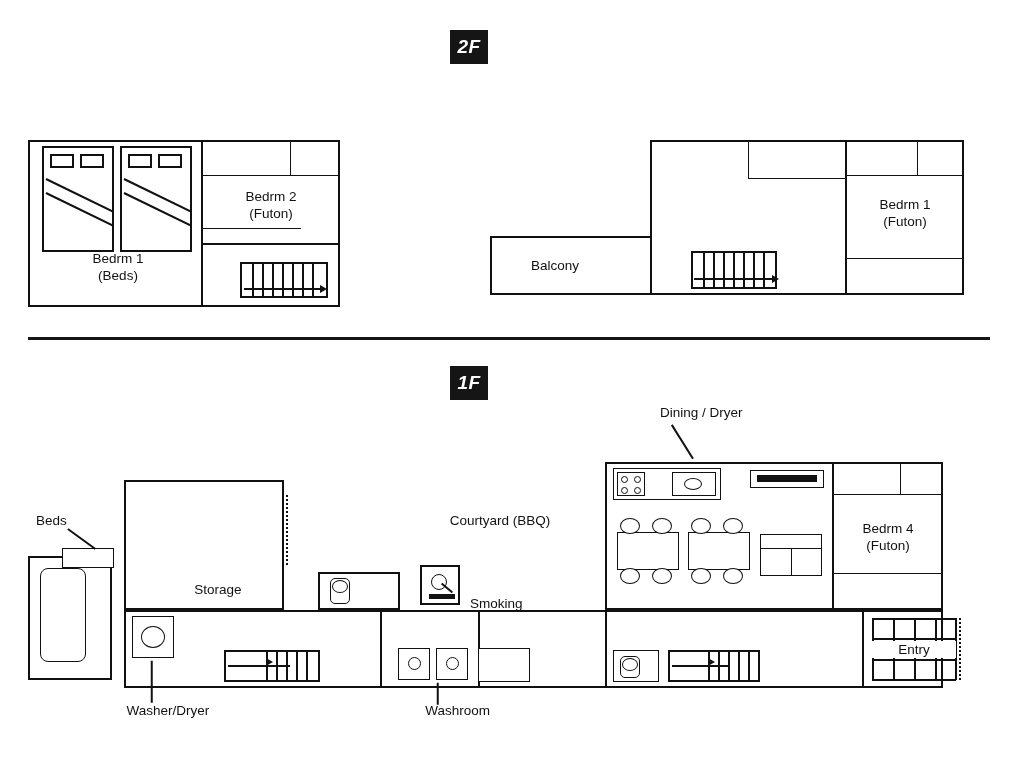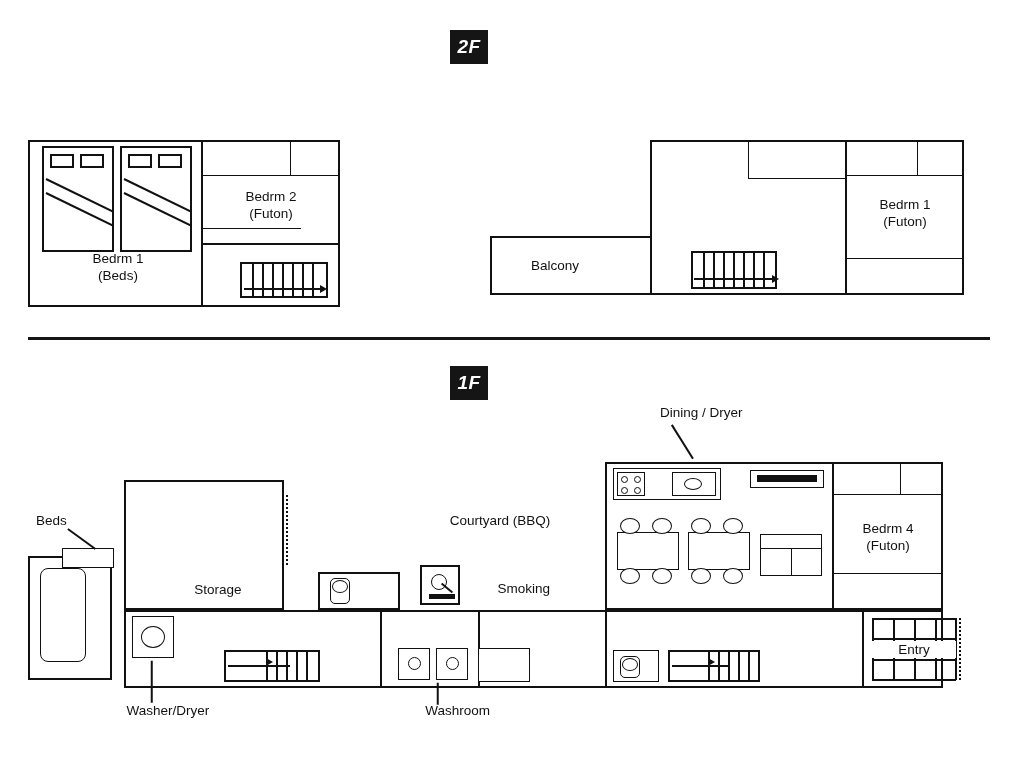--- a/index.html
+++ b/index.html
@@ -295,21 +295,21 @@
   <div class="label abs" style="left:36px; top:512px; width:60px; text-align:left;">Beds</div>
   <div class="leader abs" style="left:68px; top:528px; width:34px; transform:rotate(36deg);"></div>
 
   <div class="label abs" style="left:430px; top:512px; width:140px;">Courtyard (BBQ)</div>
 
   <div class="smoking-box" style="left:420px; top:565px; width:40px; height:40px;">
     <div class="circle" style="left:9px; top:7px; width:16px; height:16px;"></div>
     <div class="abs" style="left:7px; top:27px; width:26px; height:5px; background:#111111;"></div>
     <div class="abs" style="left:18px; top:20px; width:14px; height:2px; background:#111111; transform:rotate(40deg);"></div>
   </div>
-  <div class="label abs" style="left:470px; top:580px; width:80px; text-align:right;">Smoking</div>
+  <div class="label abs" style="left:470px; top:595px; width:80px; text-align:left;">Smoking</div>
 
   <div class="room abs" style="left:318px; top:572px; width:82px; height:38px;"></div>
   <div class="furn" style="left:330px; top:578px; width:20px; height:26px; border-radius:5px;"></div>
   <div class="ellipse" style="left:332px; top:580px; width:16px; height:13px;"></div>
 
   <div class="room abs" style="left:124px; top:610px; width:819px; height:78px;"></div>
   <div class="line-v abs" style="left:380px; top:610px; height:78px;"></div>
   <div class="line-v abs" style="left:478px; top:610px; height:78px;"></div>
   <div class="line-v abs" style="left:605px; top:610px; height:78px;"></div>
   <div class="line-v abs" style="left:862px; top:610px; height:78px;"></div>

